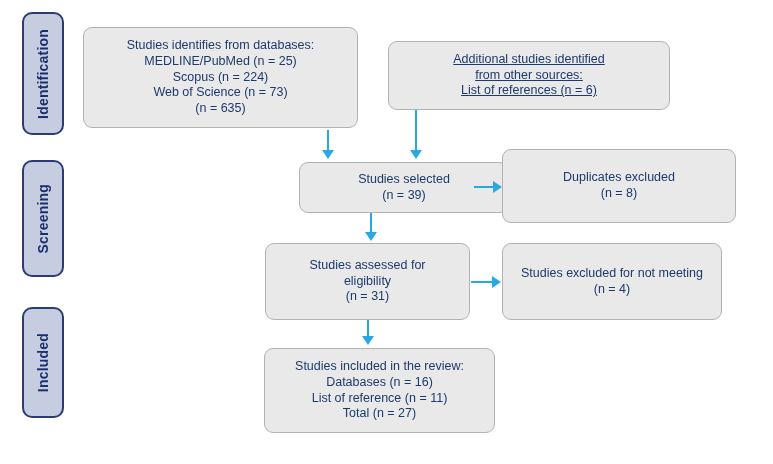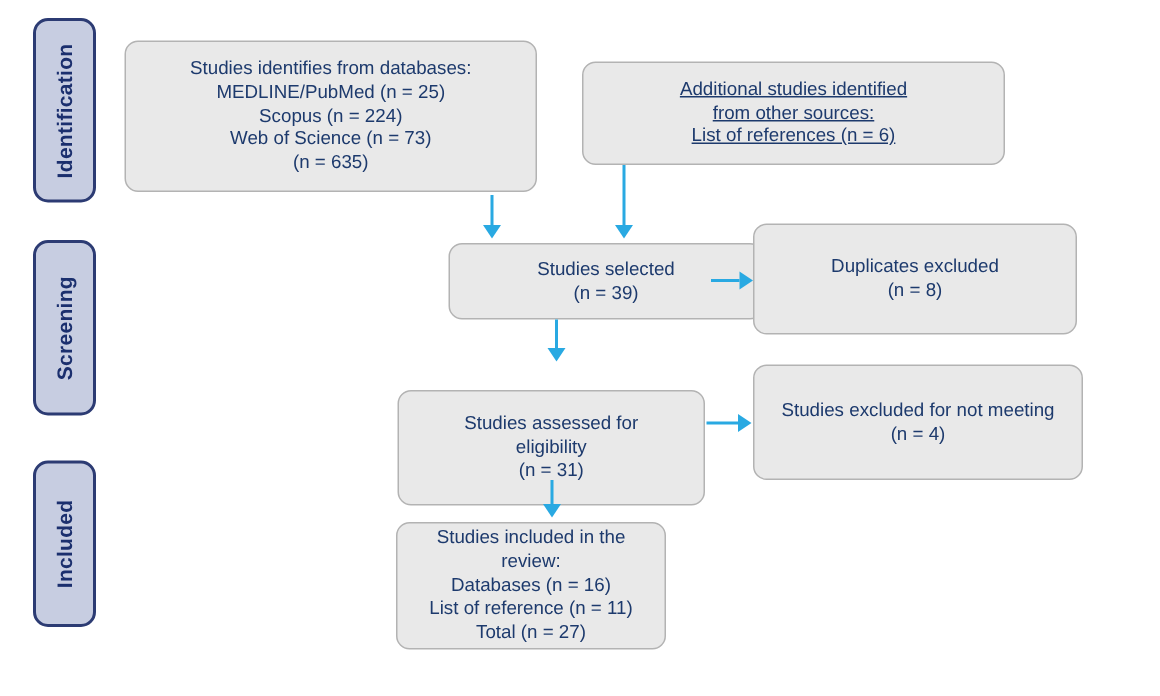--- a/index.html
+++ b/index.html
@@ -31,24 +31,24 @@
     border:1px solid var(--box-border,#b3b3b3);
     border-radius:9px;
     color:var(--box-text,#1d3a6d);
     font-size:12.5px;line-height:15.8px;text-align:center;
     display:flex;flex-direction:column;justify-content:center;
     padding:4px 6px;
   }
   #box-databases{left:83px;top:27px;width:275px;height:101px;}
   #box-additional{left:388px;top:41px;width:282px;height:69px;text-decoration:underline;}
   #box-selected{left:263px;top:162px;width:210px;height:51px;margin-left:36px;}
-  #box-duplicates{left:502px;top:149px;width:216px;height:74px;}
-  #box-assessed{left:265px;top:260px;width:205px;height:77px;}
+  #box-duplicates{left:502px;top:149px;width:234px;height:74px;}
+  #box-assessed{left:265px;top:243px;width:205px;height:77px;}
   #box-excluded{left:502px;top:243px;width:220px;height:77px;}
-  #box-included{left:264px;top:348px;width:180px;height:85px;}
+  #box-included{left:264px;top:348px;width:231px;height:85px;}
   
   .varrow{position:absolute;width:12px;display:flex;flex-direction:column;align-items:center;}
   .varrow .aline{width:2px;flex:1;background:var(--arrow,#29a9e2);}
   .varrow .ahead{width:0;height:0;border-left:6px solid transparent;border-right:6px solid transparent;border-top:9px solid var(--arrow,#29a9e2);}
   .harrow{position:absolute;height:12px;display:flex;flex-direction:row;align-items:center;}
   .harrow .aline{height:2px;flex:1;background:var(--arrow,#29a9e2);}
   .harrow .ahead{width:0;height:0;border-top:6px solid transparent;border-bottom:6px solid transparent;border-left:9px solid var(--arrow,#29a9e2);}
   #arr-db-selected{left:322px;top:130px;height:29px;}
   #arr-add-selected{left:410px;top:110px;height:49px;}
   #arr-selected-assessed{left:365px;top:213px;height:28px;}

